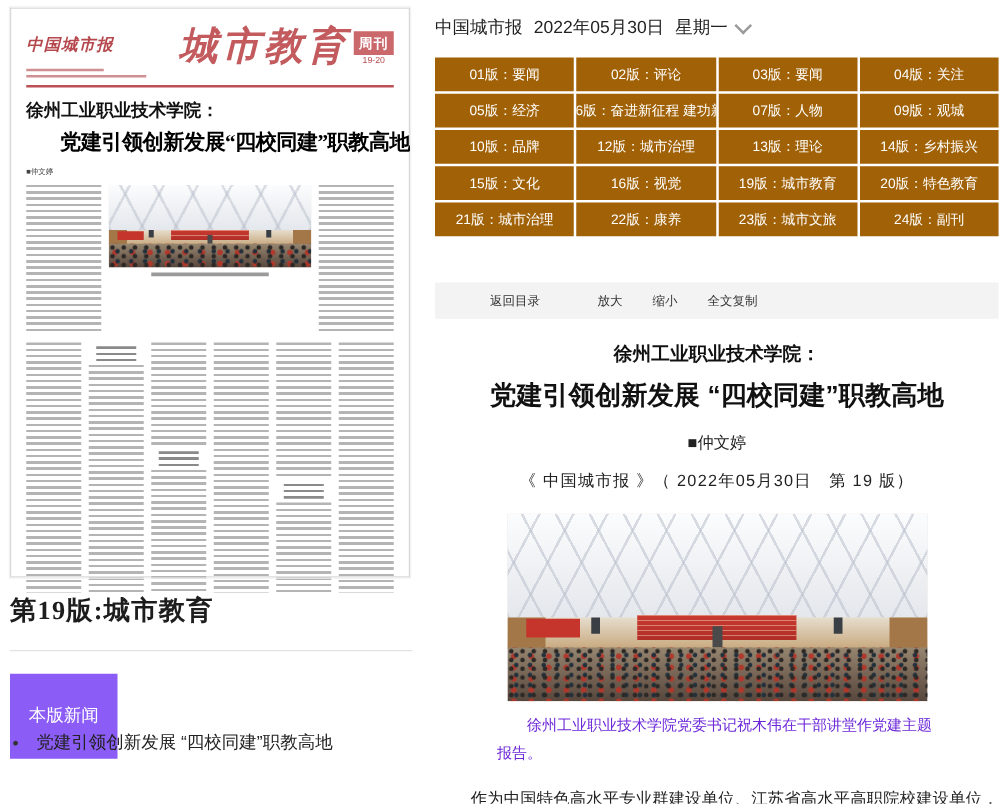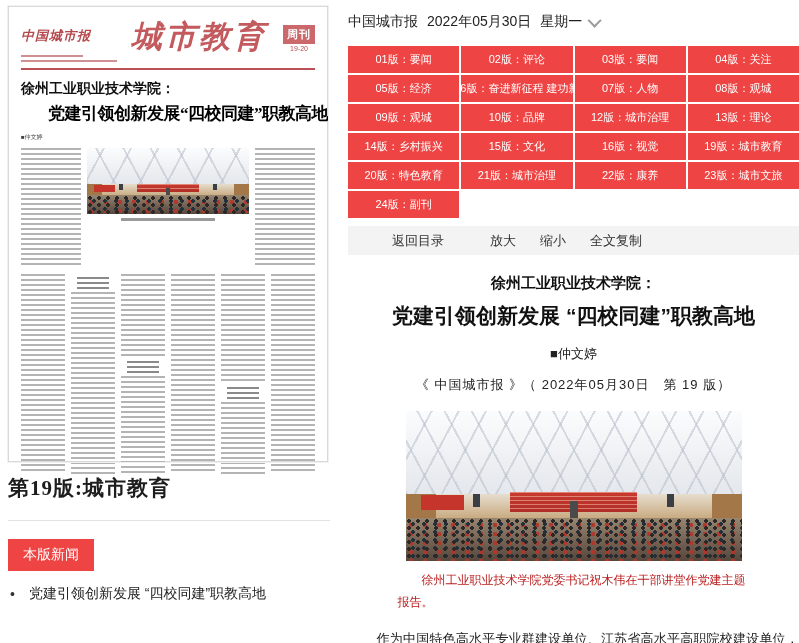--- a/index.html
+++ b/index.html
@@ -16,21 +16,21 @@
   .masthead{display:flex;justify-content:space-between;align-items:flex-start;}
   .mast-left{padding-top:6px;}
   .mast-logo{font-family:"Liberation Serif",serif;font-style:italic;font-weight:bold;
     color:#b5484d;font-size:13px;letter-spacing:1px;}
   .mast-bar{height:2px;background:#d09093;margin-top:3px;}
   .mast-bar.b1{width:62px;margin-top:10px;}
   .mast-bar.b2{width:96px;}
   .mast-right{display:flex;align-items:flex-end;gap:4px;}
   .mast-title{font-family:"Liberation Serif",serif;font-style:italic;font-weight:bold;
     font-size:31px;color:#c25a5e;letter-spacing:3px;line-height:1;}
-  .weekly-wrap{display:flex;flex-direction:column;align-items:center;margin-left:12px;}
+  .weekly-wrap{display:flex;flex-direction:column;align-items:center;}
   .weekly-badge{background:#cb686c;color:#fff;font-size:11px;font-weight:bold;
     padding:2px 4px;letter-spacing:1px;}
   .page-range{font-size:7px;color:#b5484d;margin-top:1px;}
   .mast-rule{height:2px;background:#bb5156;margin-top:6px;}
   .t-kicker{font-family:"Liberation Serif",serif;font-weight:bold;font-size:14px;
     color:#111;margin-top:10px;}
   .t-headline{font-family:"Liberation Serif",serif;font-weight:bold;font-size:17px;
     color:#000;margin-top:4px;letter-spacing:-0.5px;white-space:nowrap;margin-left:27px;}
   .t-author{font-size:6px;color:#444;margin-top:8px;}
   
@@ -63,46 +63,46 @@
   .conf-audience{position:absolute;left:0;bottom:0;width:100%;height:29%;
     background:
       radial-gradient(circle at 3px 3px,#2c2825 1.6px,transparent 2.1px) 0 0/9px 7px,
       radial-gradient(circle at 3px 3px,#22303b 1.6px,transparent 2.1px) 4px 3px/11px 8px,
       radial-gradient(circle at 3px 3px,rgba(178,54,42,.95) 2px,transparent 2.6px) 2px 4px/14px 9px,
       linear-gradient(#96856f,#57463c);}
   
   .section-title{position:absolute;left:8px;top:474px;font-family:"Liberation Serif",serif;
     font-weight:bold;font-size:21px;color:#1d1d1d;letter-spacing:1px;}
   .left-divider{position:absolute;left:8px;top:520px;width:322px;border-top:1px solid #e3e3e3;}
-  .news-box{position:absolute;left:8px;top:539px;background:#ef4444;color:#fff;
-    font-size:14px;padding:7px 15px;}
+  .news-box{position:absolute;left:8px;top:539px;background:#8b5cf6;color:#fff;
+    font-size:14px;padding:25px 15px;}
   .news-item{position:absolute;left:10px;top:585px;font-size:14px;color:#222;cursor:pointer;
     display:flex;align-items:center;gap:14px;}
   .bullet{font-size:14px;color:#333;}
   
   .right{position:absolute;left:348px;top:0;width:451px;height:643px;}
   .paper-header{margin-top:13px;display:flex;align-items:center;gap:9px;
     font-size:14px;color:#222;}
   .chev{width:8px;height:8px;border-left:2px solid #9a9a9a;border-bottom:2px solid #9a9a9a;
     transform:rotate(-45deg) translateY(-2px);display:inline-block;cursor:pointer;}
   .nav-grid{margin-top:15px;display:grid;grid-template-columns:repeat(4,1fr);
     grid-auto-rows:27px;gap:2px;}
-  .cell{background:#ef4444;color:#fff;font-size:11px;display:flex;align-items:center;
+  .cell{background:#a16207;color:#fff;font-size:11px;display:flex;align-items:center;
     justify-content:center;cursor:pointer;white-space:nowrap;overflow:hidden;}
   .cell.empty{background:#fff;cursor:default;}
   .toolbar{margin-top:8px;background:#f3f3f3;height:29px;display:flex;align-items:center;
-    padding-left:44px;font-size:13px;color:#333;}
+    padding-left:44px;font-size:10px;color:#333;}
   .tool{cursor:pointer;}
   .tool.back{margin-right:46px;} .tool.mid{margin-right:24px;}
   .a-kicker{text-align:center;margin-top:19px;font-weight:bold;font-size:15px;color:#111;}
   .a-title{text-align:center;margin-top:9px;font-weight:bold;font-size:21px;color:#111;}
   .a-author{text-align:center;margin-top:15px;font-size:13px;color:#222;}
   .a-source{text-align:center;margin-top:13px;font-size:13px;color:#222;letter-spacing:1px;}
   .a-photo{width:336px;height:150px;margin:17px auto 0;}
-  .a-caption{width:352px;margin:9px auto 0;font-size:12px;line-height:1.8;color:#b91c1c;
+  .a-caption{width:352px;margin:9px auto 0;font-size:12px;line-height:1.8;color:#6d28d9;
     text-indent:2em;}
   .a-body{margin-top:13px;font-size:13px;line-height:26px;color:#222;text-indent:2.2em;
     letter-spacing:0.2px;}
 </style>
 </head>
 <body>
 
 <div class="thumb-card">
   <div class="masthead">
     <div class="mast-left">
@@ -188,21 +188,20 @@
   </div>
 
   <div class="nav-grid">
     <div class="cell">01版：要闻</div>
     <div class="cell">02版：评论</div>
     <div class="cell">03版：要闻</div>
     <div class="cell">04版：关注</div>
     <div class="cell">05版：经济</div>
     <div class="cell">06版：奋进新征程 建功新</div>
     <div class="cell">07版：人物</div>
-    <div class="cell">08版：观城</div>
     <div class="cell">09版：观城</div>
     <div class="cell">10版：品牌</div>
     <div class="cell">12版：城市治理</div>
     <div class="cell">13版：理论</div>
     <div class="cell">14版：乡村振兴</div>
     <div class="cell">15版：文化</div>
     <div class="cell">16版：视觉</div>
     <div class="cell">19版：城市教育</div>
     <div class="cell">20版：特色教育</div>
     <div class="cell">21版：城市治理</div>

